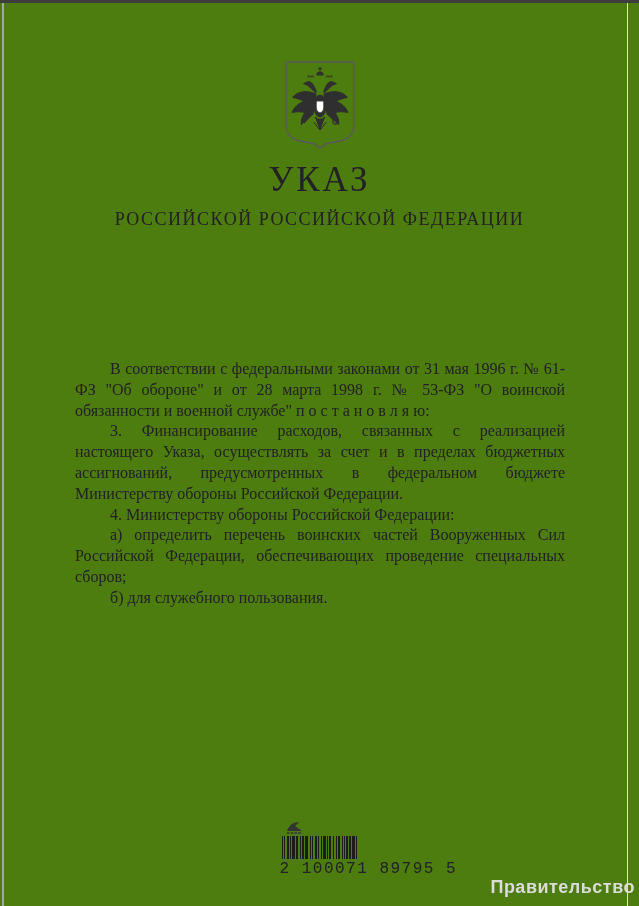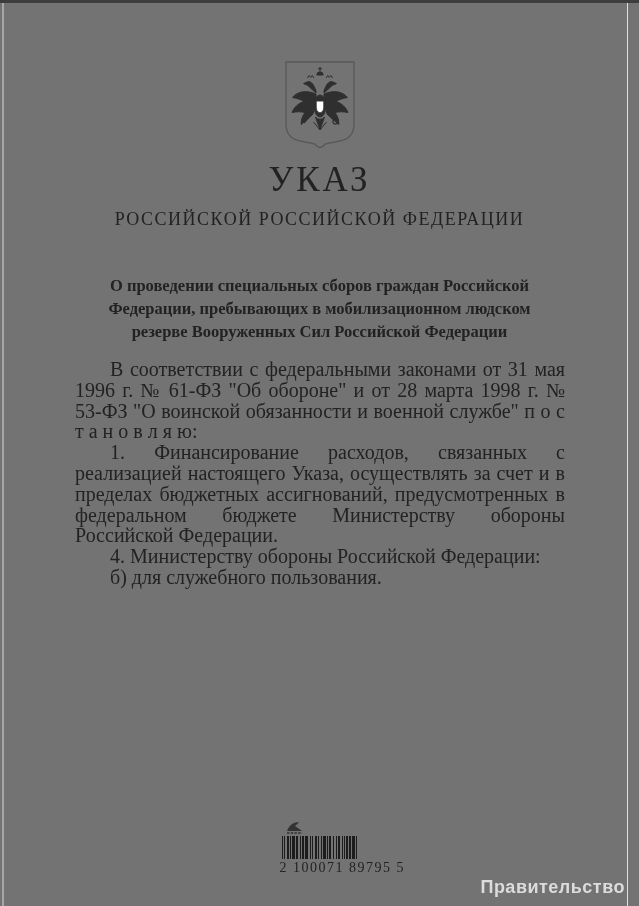--- a/index.html
+++ b/index.html
@@ -1,19 +1,19 @@
 <!DOCTYPE html>
 <html><head>
 <meta charset="utf-8">
 <style>
   html,body { margin:0; padding:0; background:#ffffff; }
   .page {
     position:relative;
     width:639px; height:906px;
-    background:#737373;
+    background:#4d7c0f;
     overflow:hidden;
     font-family:"Liberation Serif", serif;
     color:#222222;
   }
   .frame-top    { position:absolute; top:0; left:0; width:639px; height:3px; background:#3d3d3d; }
   .frame-left   { position:absolute; top:3px; left:2px; width:2px; height:903px; background:#a6a6a6; }
   .frame-right  { position:absolute; top:3px; right:11px; width:1px; height:903px; background:#e0e0e0; }
 
   .emblem {
     position:absolute; top:60px; left:50%; transform:translateX(-50%);
@@ -30,43 +30,43 @@
     text-align:center;
     font-size:18px; letter-spacing:1.5px; font-weight:normal; margin:0;
   }
   .doc-subject {
     position:absolute; top:274px; left:89px; width:461px;
     text-align:center;
     font-size:16.5px; line-height:23px; font-weight:bold; margin:0;
   }
   .doc-body {
     position:absolute; top:359px; left:75px; width:490px;
-    font-size:20px; line-height:20.8px;
+    font-size:16px; line-height:20.8px;
   }
   .doc-body p {
     margin:0;
     text-align:justify;
     text-align-last:left;
     text-indent:35px;
   }
 
   .barcode-block {
     position:absolute; top:820px; left:50%; transform:translateX(-50%);
     width:80px; text-align:center;
   }
   .printers-mark { display:block; margin:0 0 1px 6px; width:18px; height:15px; }
   .barcode-bars  { display:block; width:76px; height:23px; margin:0 auto; }
   .barcode-number {
-    font-family:Liberation Serif, serif;
-    font-size:14px; letter-spacing:1.5px; color:#222;
+    font-family:Liberation Mono, monospace;
+    font-size:16px; letter-spacing:1.5px; color:#222;
     white-space:nowrap; margin-top:1px;
   }
 
   .channel-watermark {
-    position:absolute; right:14px; top:877px;
+    position:absolute; right:4px; top:877px;
     font-family:"Liberation Sans", sans-serif;
     font-size:18px; font-weight:bold; color:#dcdcdc;
     letter-spacing:0.5px;
   }
 </style>
 </head>
 <body>
 
 <div class="page">
 
@@ -102,26 +102,26 @@
 
       <circle cx="52.5" cy="61.5" r="2.6" fill="none" stroke-width="1.1"></circle>
       <path d="M52.5,57.5 v1.6" fill="none" stroke-width="1.1"></path>
     </g>
 
     <path d="M33.2,41 h7.6 v7 q0,4 -3.8,5 q-3.8,-1 -3.8,-5 Z" fill="#ffffff" stroke="#2f2f2f" stroke-width="0.9"></path>
   </svg>
 
   <h1 class="doc-title">УКАЗ</h1>
   <h2 class="doc-issuer">РОССИЙСКОЙ РОССИЙСКОЙ ФЕДЕРАЦИИ</h2>
-  <h3 class="doc-subject">О проведении специальных сборов граждан Российской Федерации, пребывающих в мобилизационном людском резерве Вооруженных Сил Российской Федерации</h3>
 
   <div class="doc-body">
     <p>В соответствии с федеральными законами от 31 мая 1996 г. № 61-ФЗ "Об обороне" и от 28 марта 1998 г. № 53-ФЗ "О воинской обязанности и военной службе" п о с т а н о в л я ю:</p>
-    <p>1. Финансирование расходов, связанных с реализацией настоящего Указа, осуществлять за счет и в пределах бюджетных ассигнований, предусмотренных в федеральном бюджете Министерству обороны Российской Федерации.</p>
+    <p>3. Финансирование расходов, связанных с реализацией настоящего Указа, осуществлять за счет и в пределах бюджетных ассигнований, предусмотренных в федеральном бюджете Министерству обороны Российской Федерации.</p>
     <p>4. Министерству обороны Российской Федерации:</p>
+    <p>а) определить перечень воинских частей Вооруженных Сил Российской Федерации, обеспечивающих проведение специальных сборов;</p>
     <p>б) для служебного пользования.</p>
   </div>
 
   <div class="barcode-block">
     <svg class="printers-mark" viewBox="0 0 18 15">
       <path d="M1,11 C4,4 9,1.5 13,2.5 L9,6 L16,11 Z" fill="#333"></path>
       <path d="M1,13 h15" stroke="#333" stroke-width="1.6" stroke-dasharray="2.5,1.2" fill="none"></path>
     </svg>
     <svg class="barcode-bars" viewBox="0 0 76 23" preserveAspectRatio="none">
       <line x1="0" y1="11.5" x2="76" y2="11.5" stroke="#1c1c1c" stroke-width="23" stroke-dasharray="1,1,1,2,2,1,1,1,3,1,2,2,1,1,2,1,3,2,1,1,1,2,2,1,1,2,1,1,3,1,1,1,2,2,1,2,1,1,2,2,1,1,1,1,2,1,2,1,3,1"></line>

